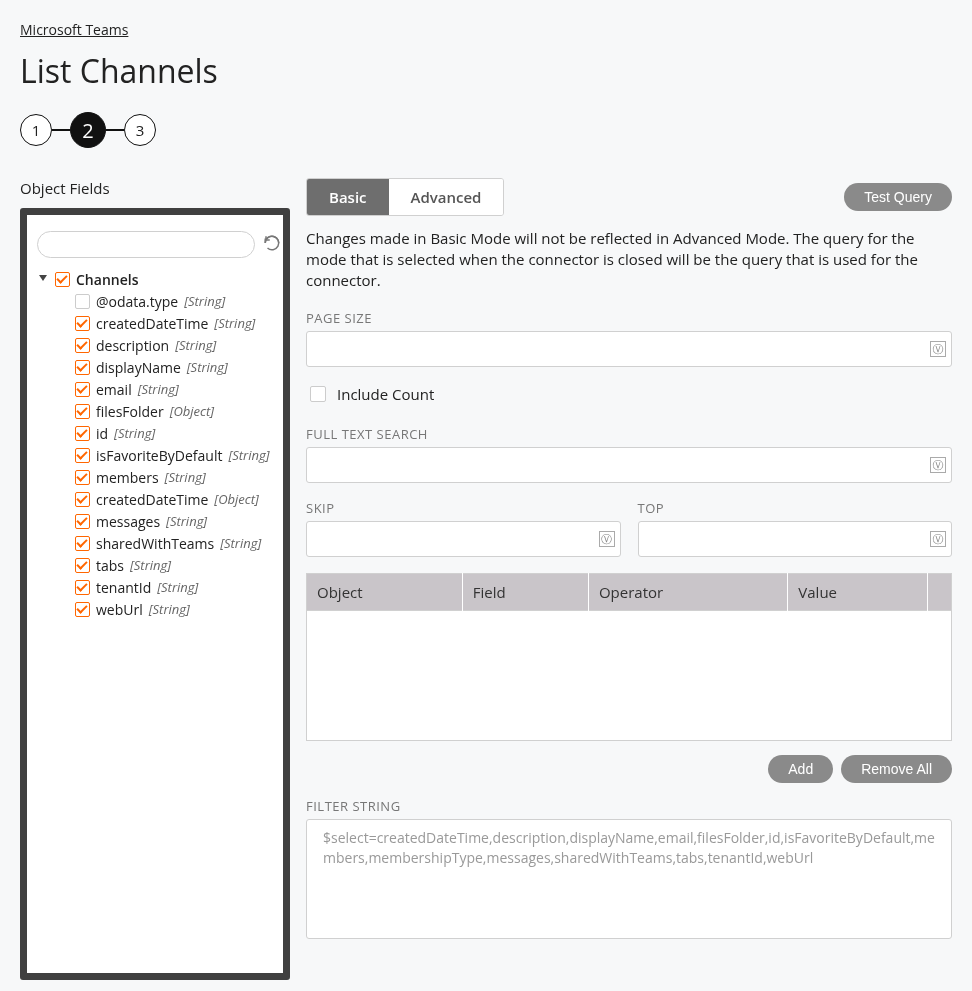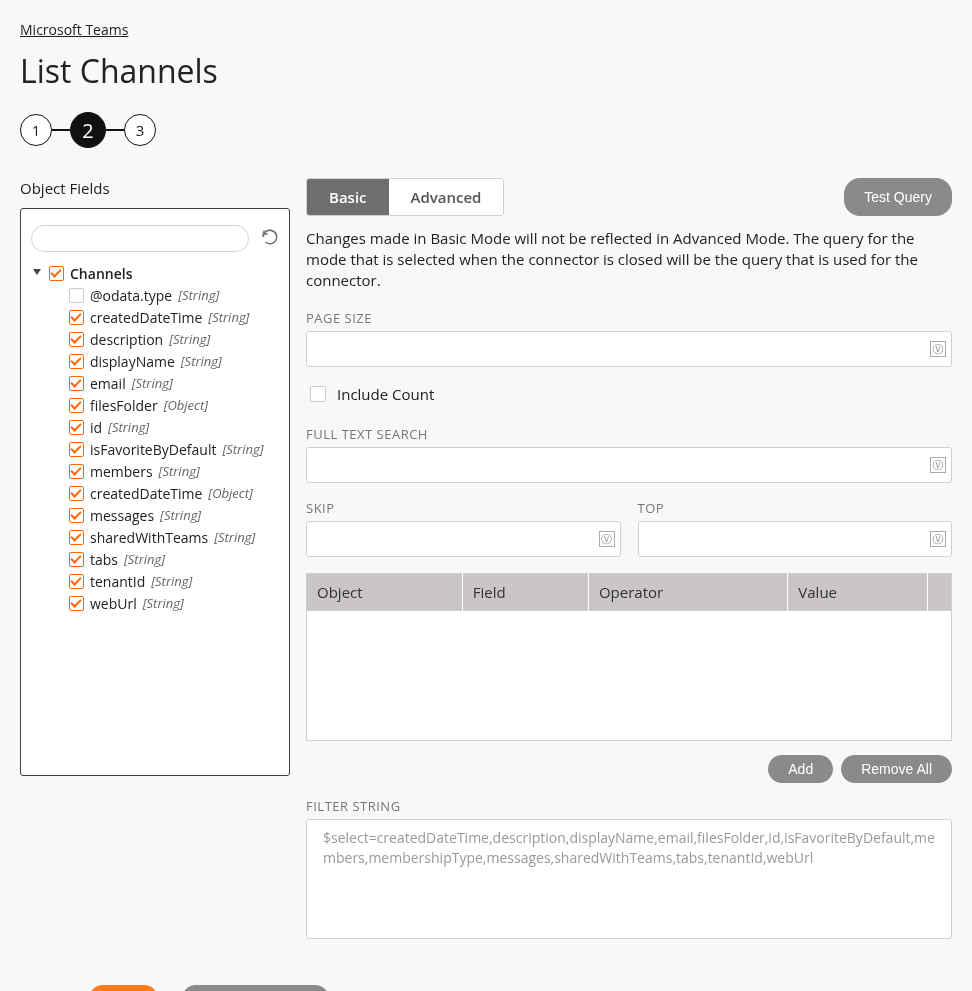--- a/index.html
+++ b/index.html
@@ -62,24 +62,24 @@
   }
   .left-col { width: 270px; flex-shrink: 0; }
   .right-col { flex: 1; }
   .section-label {
     font-size: 15px;
     margin-bottom: 10px;
     color: #222;
   }
   .tree-panel {
     background: #fff;
-    border: 1px solid #404040;
+    border: 7px solid #404040;
     border-radius: 3px;
     padding: 16px 10px;
-    height: 568px;
+    height: 772px;
   }
   .search-row {
     display: flex;
     align-items: center;
     gap: 8px;
     margin-bottom: 10px;
   }
   .search-input {
     flex: 1;
     border: 1px solid #d0d0d0;
@@ -138,20 +138,21 @@
     transform: rotate(45deg);
   }
   .chk.unchecked { border-color: #ccc; }
   .node-label { color:#222; }
   .node-type { color:#666; font-style: italic; font-size:13px; }
   .root-label { font-weight: 600; }
 
   
   .tab-row {
     display: flex;
+    align-items: center;
     justify-content: space-between;
     margin-bottom: 12px;
   }
   .tabs { display: flex; border: 1px solid #d0d0d0; border-radius: 3px; overflow:hidden; }
   .tab {
     padding: 8px 22px;
     font-size: 15px;
     cursor: pointer;
     background: #fff;
     color: #555;

